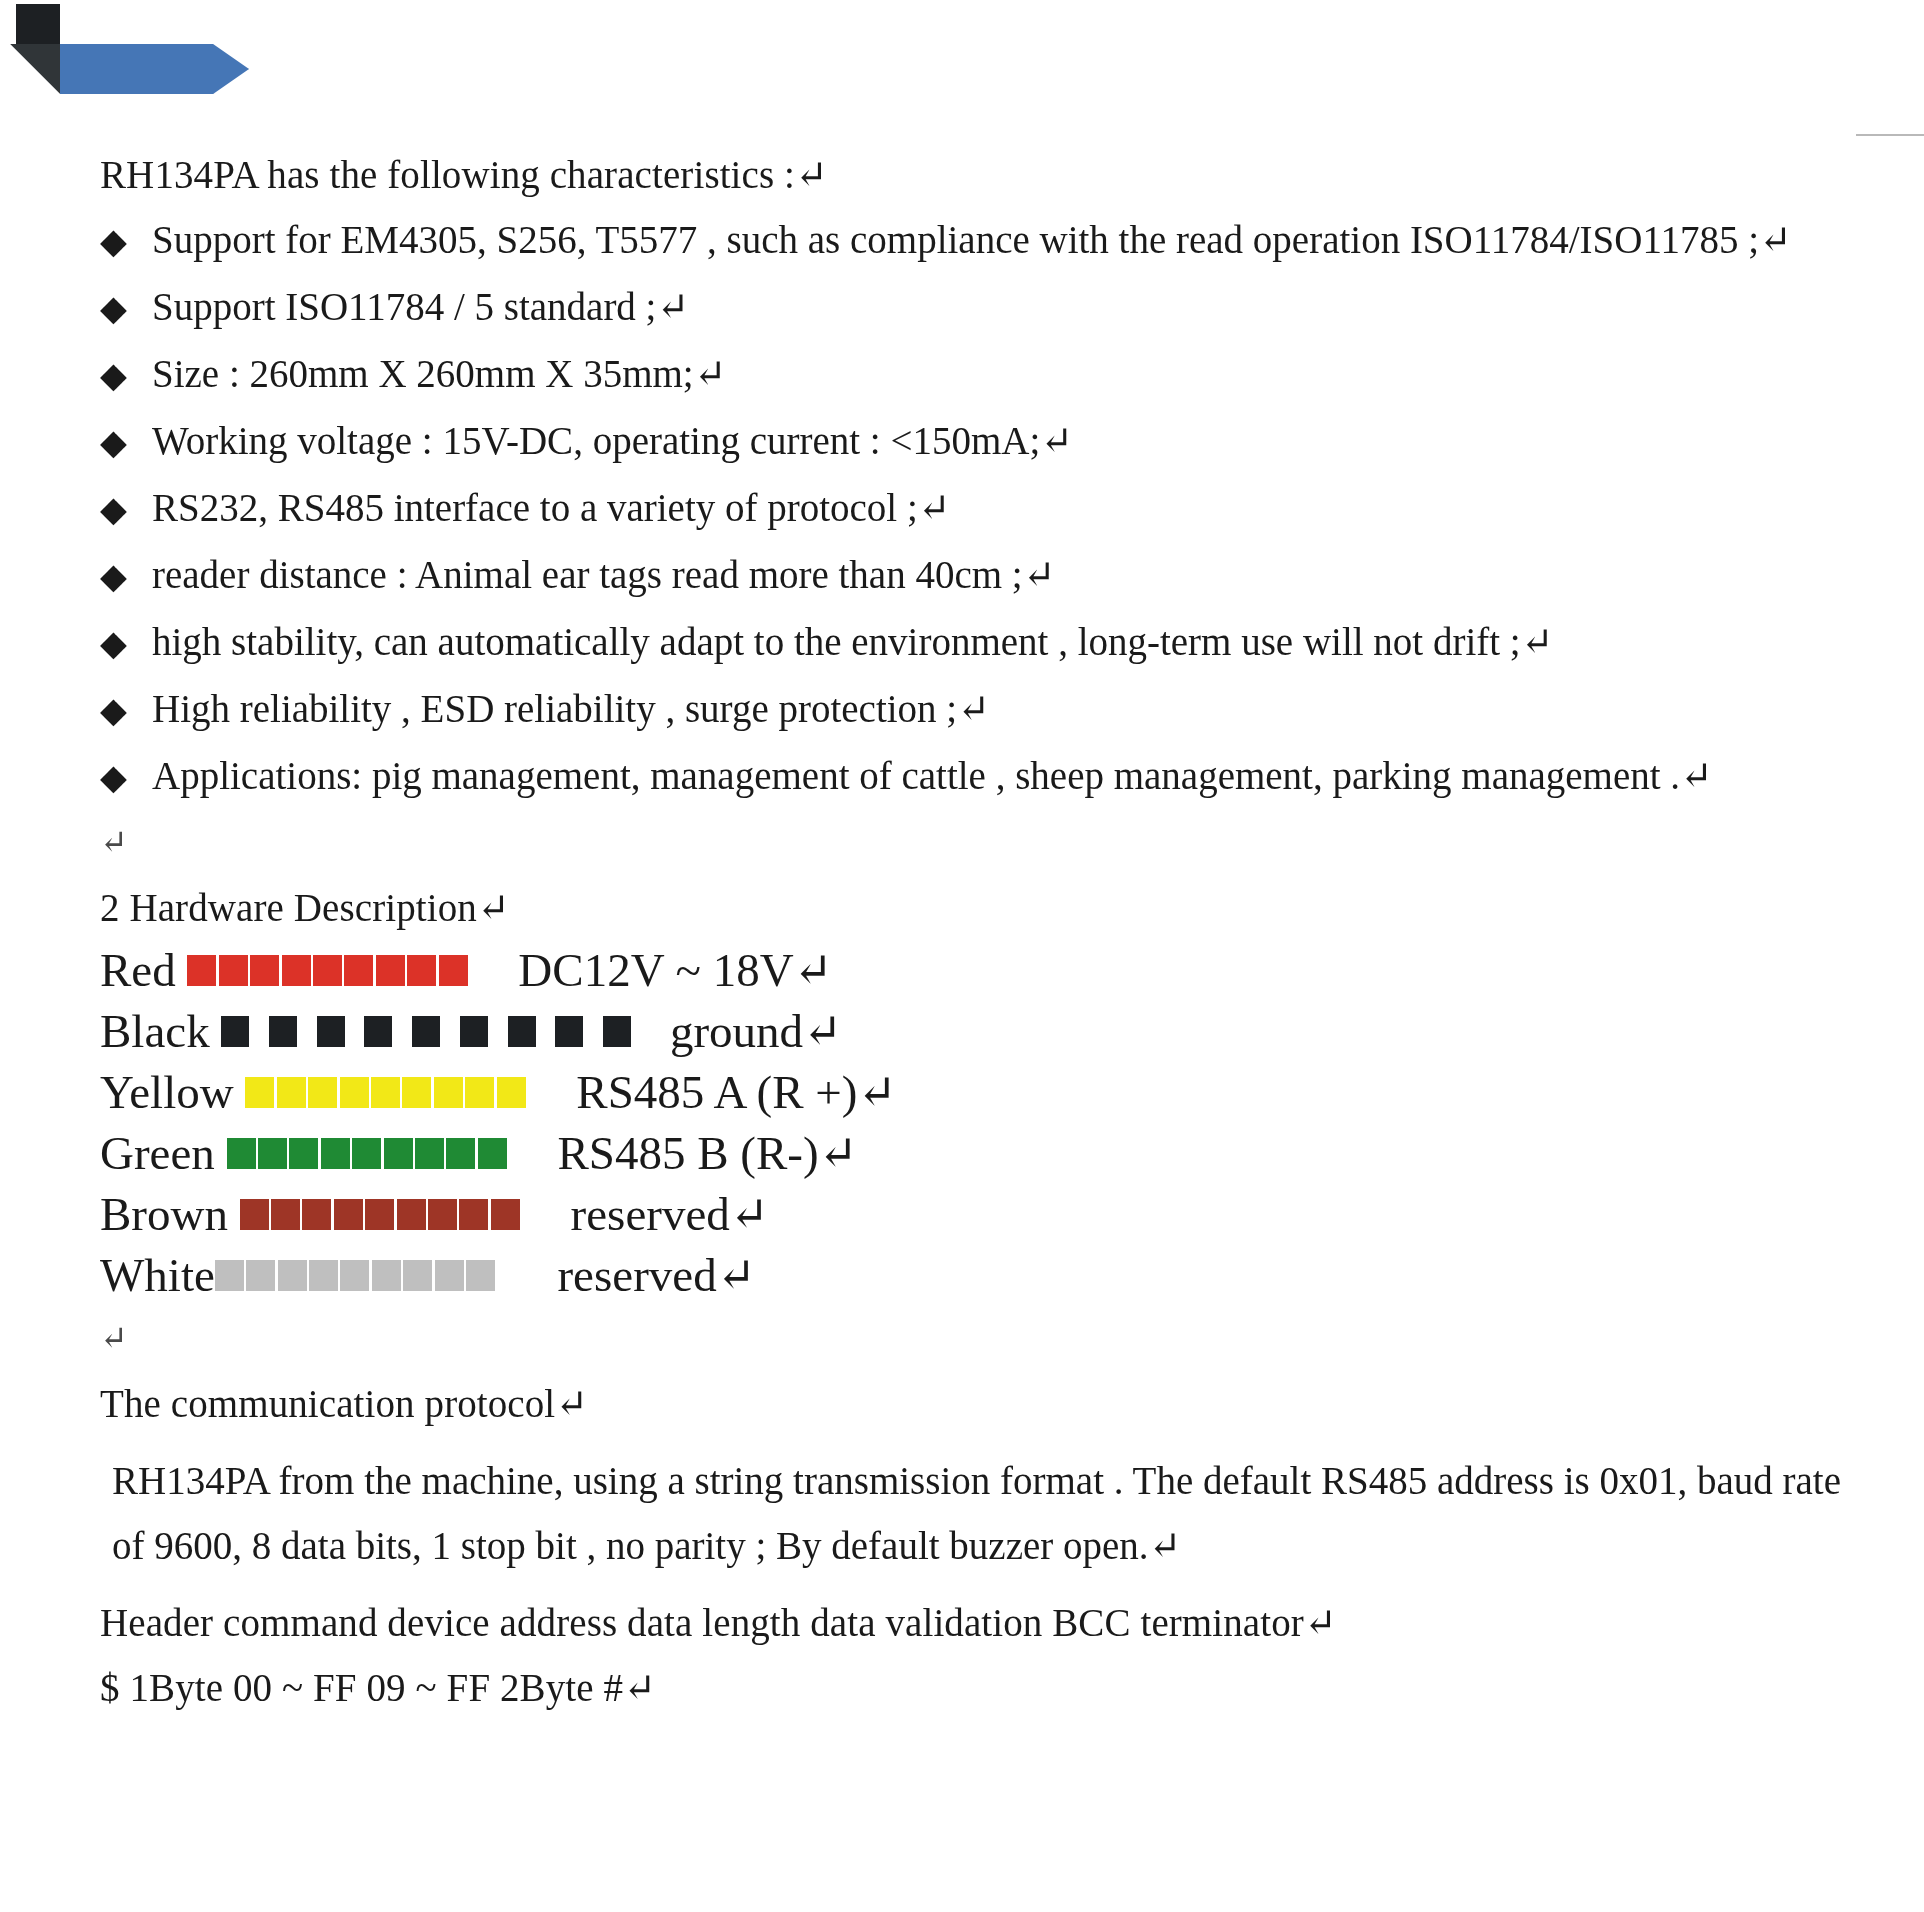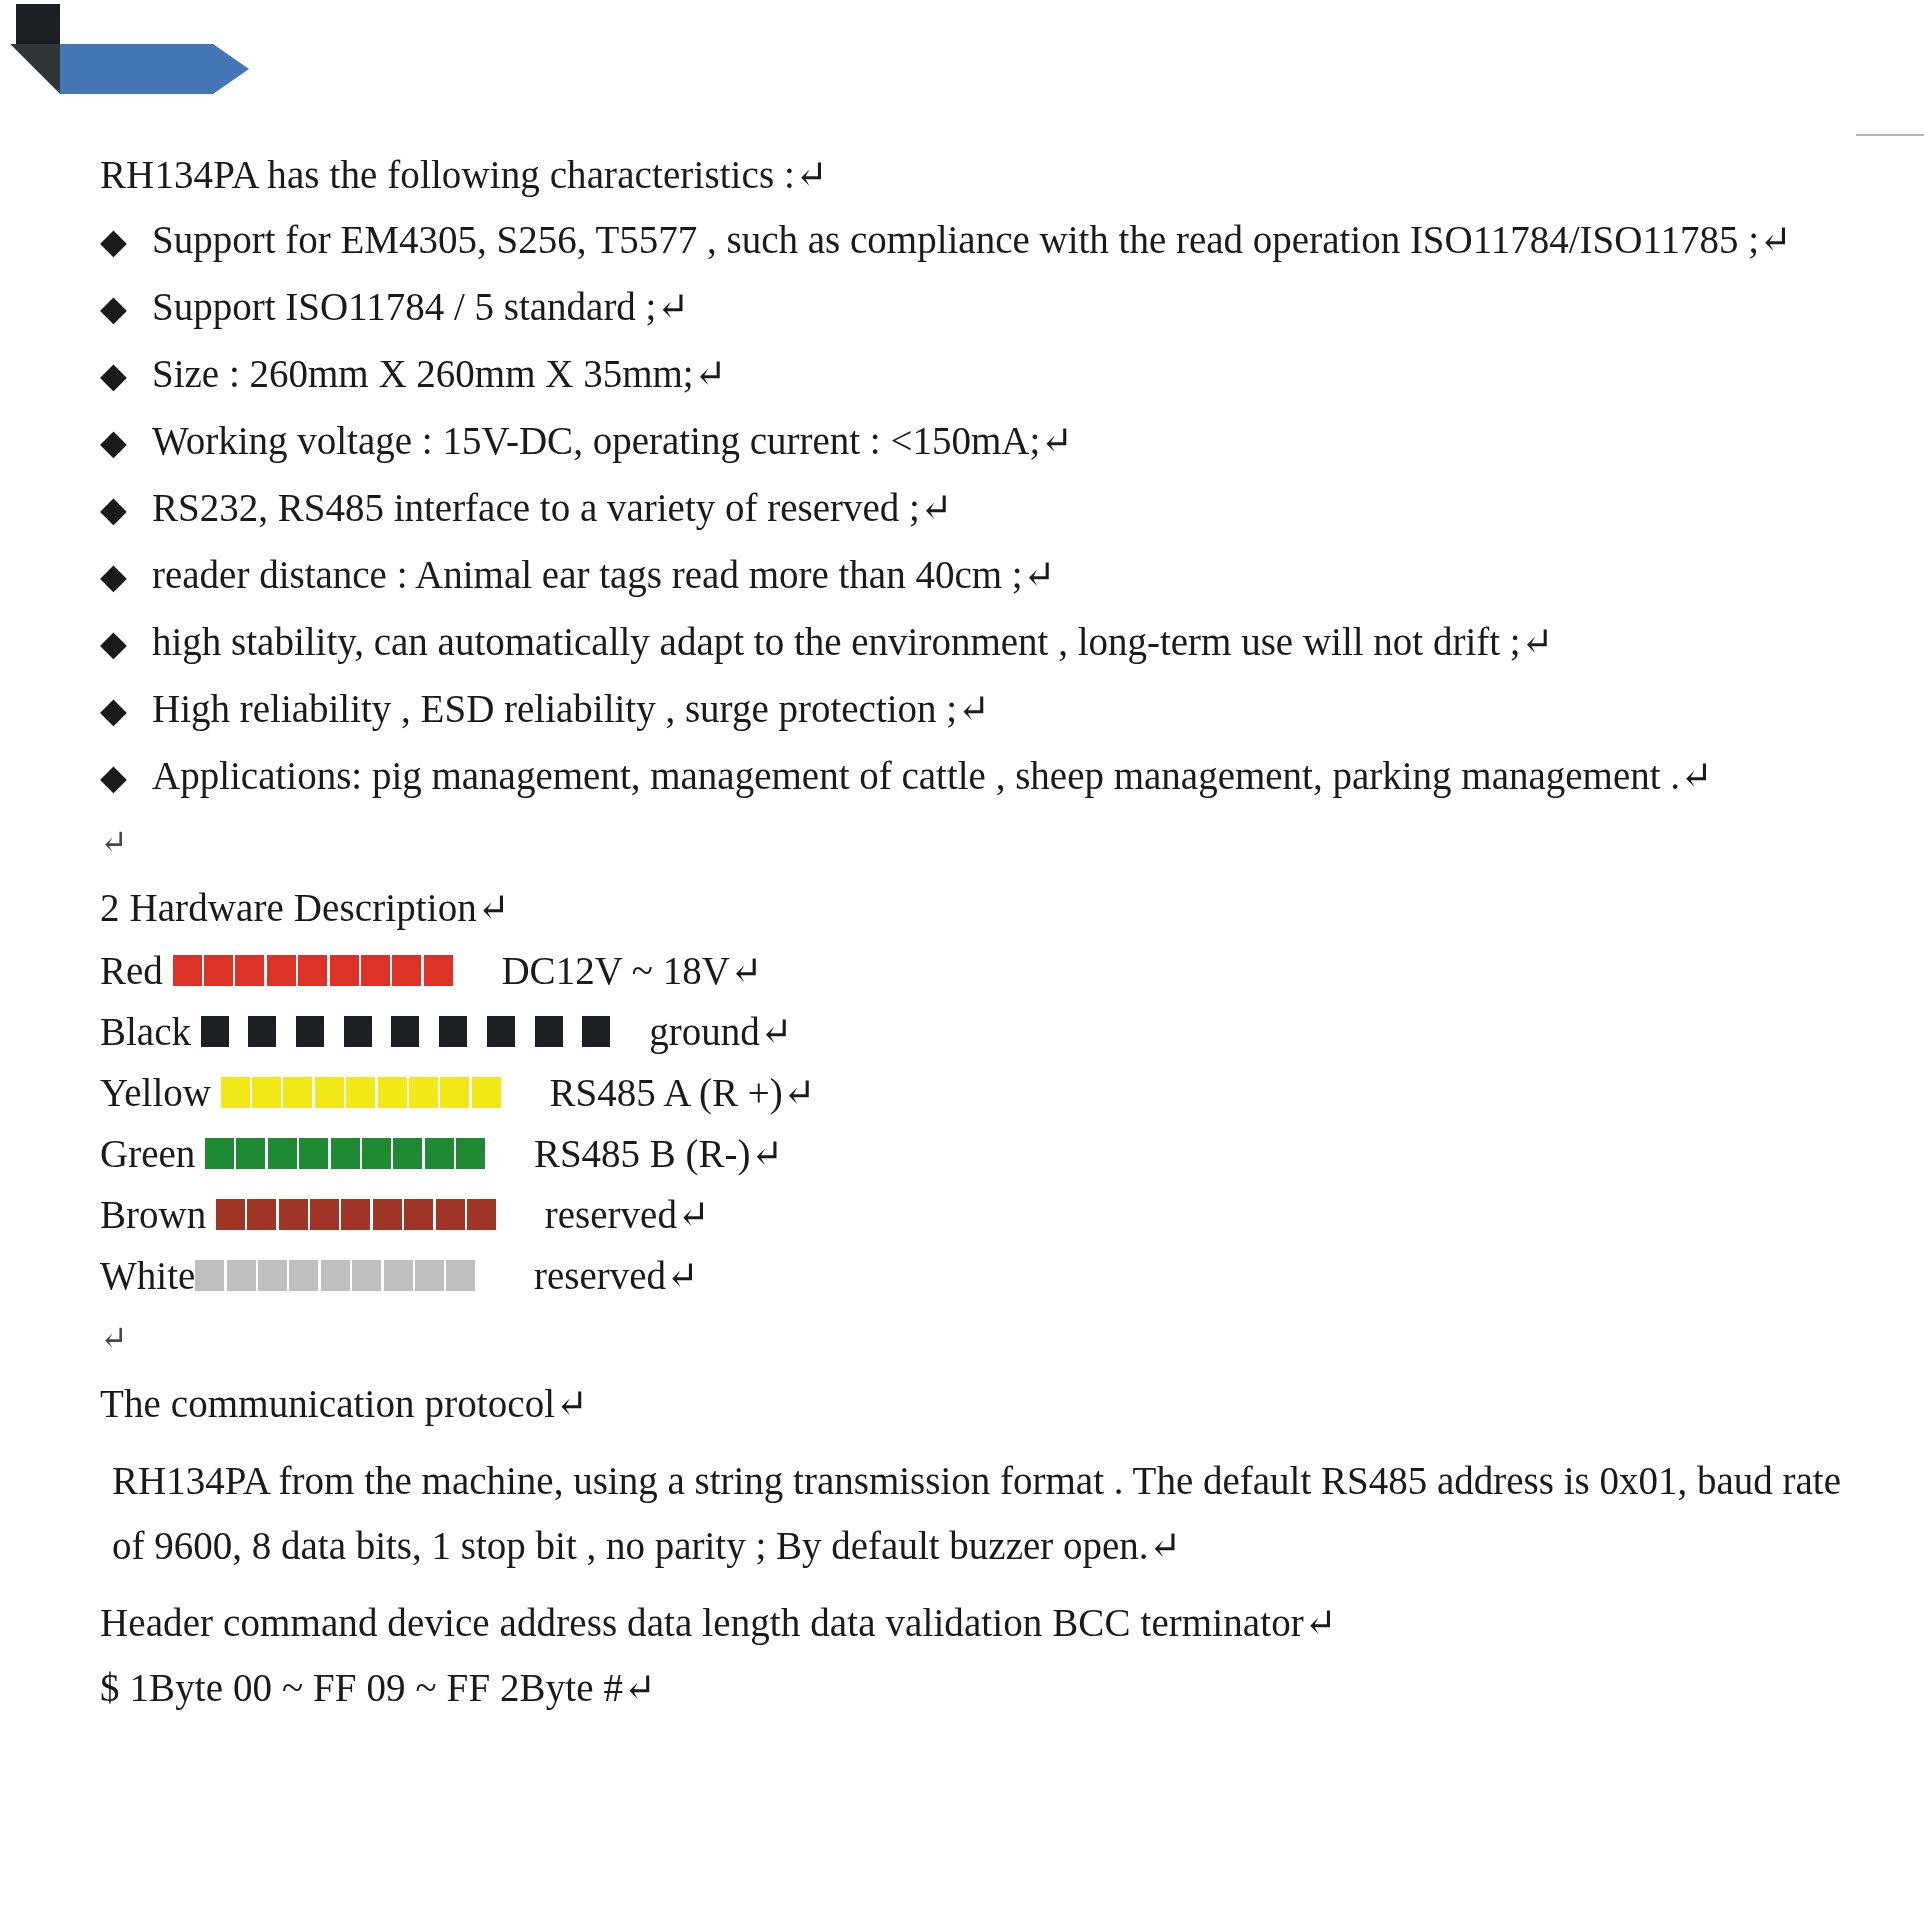--- a/index.html
+++ b/index.html
@@ -109,21 +109,21 @@
   .bullet-justify .bullet-text {
     text-align: justify;
     text-align-last: left;
   }
 
   
   .wire-row {
     display: flex;
     align-items: center;
     height: 61px;
-    font-size: 39px;
+    font-size: 47px;
     line-height: 61px;
   }
   .wire-name {
     flex: 0 0 auto;
     white-space: pre;
   }
   .wire-bar {
     flex: 0 0 auto;
     display: flex;
     height: 31px;
@@ -173,21 +173,21 @@
     <span class="bullet-text">Size : 260mm X 260mm X 35mm;↵</span>
   </div>
 
   <div class="bullet-row">
     <span class="bullet-mark">◆</span>
     <span class="bullet-text">Working voltage : 15V-DC, operating current : &lt;150mA;↵</span>
   </div>
 
   <div class="bullet-row">
     <span class="bullet-mark">◆</span>
-    <span class="bullet-text">RS232, RS485 interface to a variety of reserved ;↵</span>
+    <span class="bullet-text">RS232, RS485 interface to a variety of protocol ;↵</span>
   </div>
 
   <div class="bullet-row">
     <span class="bullet-mark">◆</span>
     <span class="bullet-text">reader distance : Animal ear tags read more than 40cm ;↵</span>
   </div>
 
   <div class="bullet-row">
     <span class="bullet-mark">◆</span>
     <span class="bullet-text">high stability, can automatically adapt to the environment , long-term use will not drift ;↵</span>

